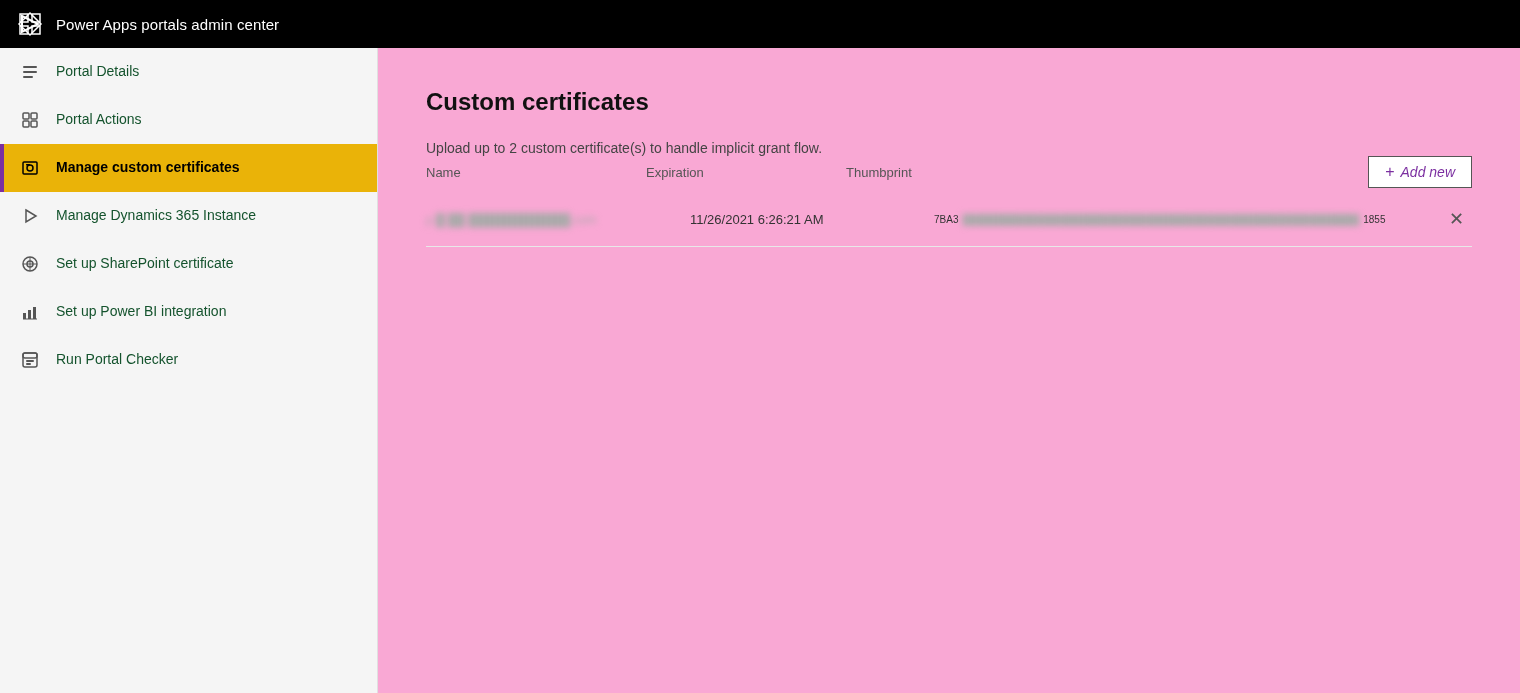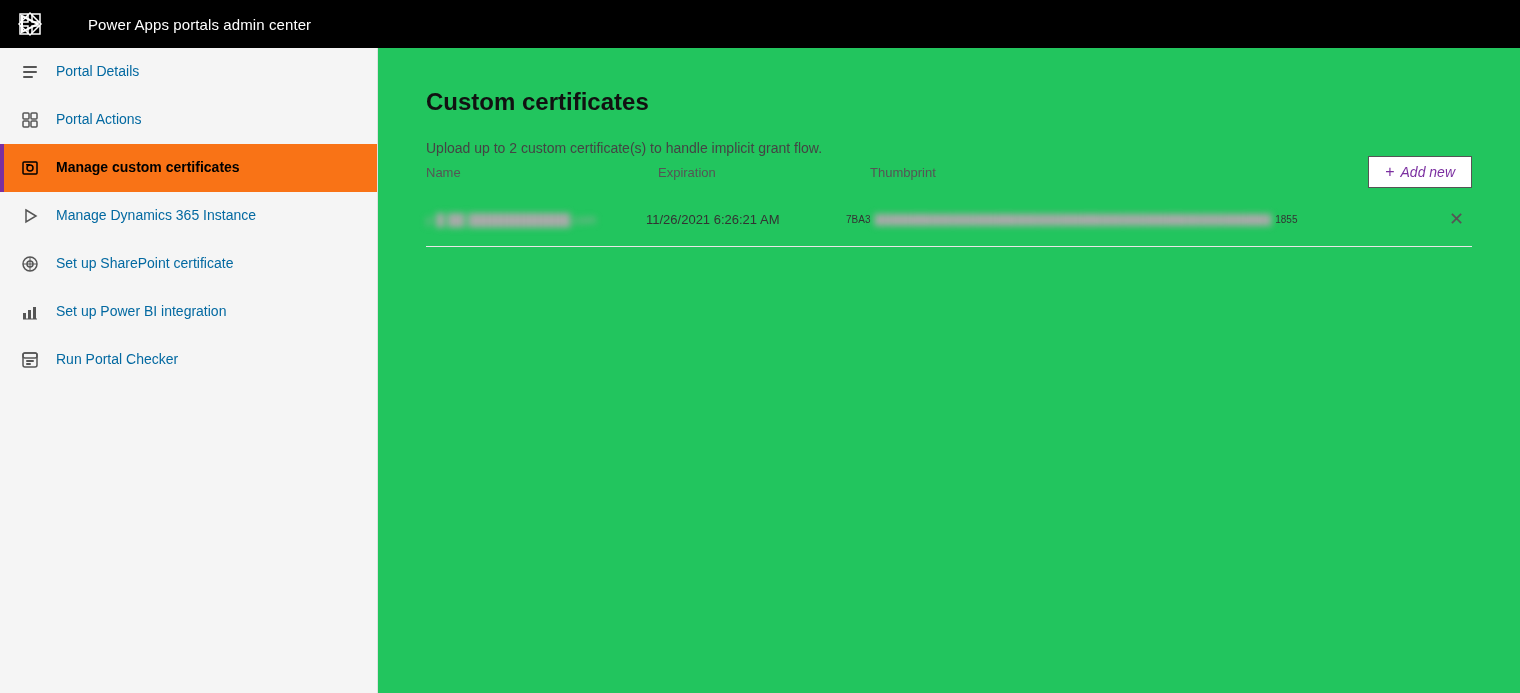--- a/index.html
+++ b/index.html
@@ -7,21 +7,20 @@
 
     
     .topbar {
       background: #000;
       color: #fff;
       display: flex;
       align-items: center;
       padding: 0 16px;
       height: 48px;
       flex-shrink: 0;
-      gap: 32px;
     }
     .topbar-logo {
       width: 28px;
       height: 28px;
       margin-right: 12px;
       flex-shrink: 0;
     }
     .topbar-title {
       font-size: 15px;
       font-weight: 400;
@@ -42,26 +41,26 @@
       border-right: 1px solid #e0e0e0;
       flex-shrink: 0;
       overflow-y: auto;
     }
     .sidebar-item {
       display: flex;
       align-items: center;
       padding: 14px 20px;
       cursor: pointer;
       position: relative;
-      color: #0369a1;
+      color: #14532d;
       font-size: 14px;
       line-height: 1.4;
     }
     .sidebar-item.active {
-      background: #f97316;
+      background: #eab308;
       color: #000;
       font-weight: 600;
     }
     .sidebar-item.active::before {
       content: '';
       position: absolute;
       left: 0;
       top: 0;
       bottom: 0;
       width: 4px;
@@ -80,21 +79,21 @@
     .sidebar-item.active .icon {
       color: #000;
     }
     .sidebar-item .label {
       line-height: 1.4;
     }
 
     
     .content {
       flex: 1;
-      background: #22c55e;
+      background: #f9a8d4;
       padding: 40px 48px;
       overflow-y: auto;
     }
     .content-title {
       font-size: 24px;
       font-weight: 600;
       color: #111;
       margin-bottom: 24px;
     }
     .content-subtitle {
@@ -117,20 +116,21 @@
       color: #333;
       flex-shrink: 0;
     }
 
     .cert-row {
       display: flex;
       align-items: center;
       padding: 12px 0;
       border-bottom: 1px solid #e8e8e8;
       position: relative;
+      gap: 44px;
     }
     .cert-row-name {
       width: 220px;
       font-size: 13px;
       color: #555;
     }
     .cert-row-expiration {
       width: 200px;
       font-size: 13px;
       color: #333;
@@ -155,21 +155,20 @@
     .table-header-row {
       display: flex;
       align-items: center;
       justify-content: space-between;
       margin-bottom: 4px;
     }
     .table-cols {
       display: flex;
       align-items: center;
       flex: 1;
-      gap: 12px;
     }
   </style>
 </head>
 <body>
 
 <div class="topbar">
   <svg class="topbar-logo" viewBox="0 0 28 28" fill="none">
     <rect width="28" height="28" rx="2" fill="#000"></rect>
     <polygon points="6,6 22,14 6,22" fill="none" stroke="white" stroke-width="2"></polygon>
     <rect x="4" y="4" width="8" height="8" fill="none" stroke="white" stroke-width="1.5"></rect>

